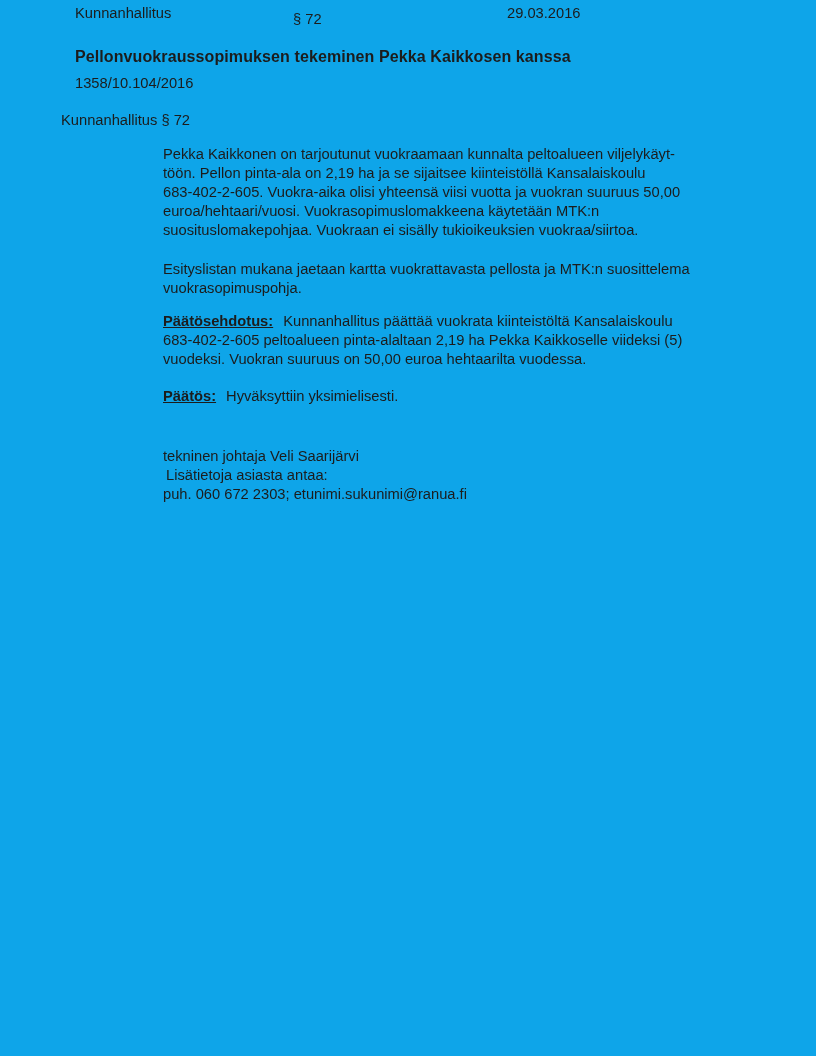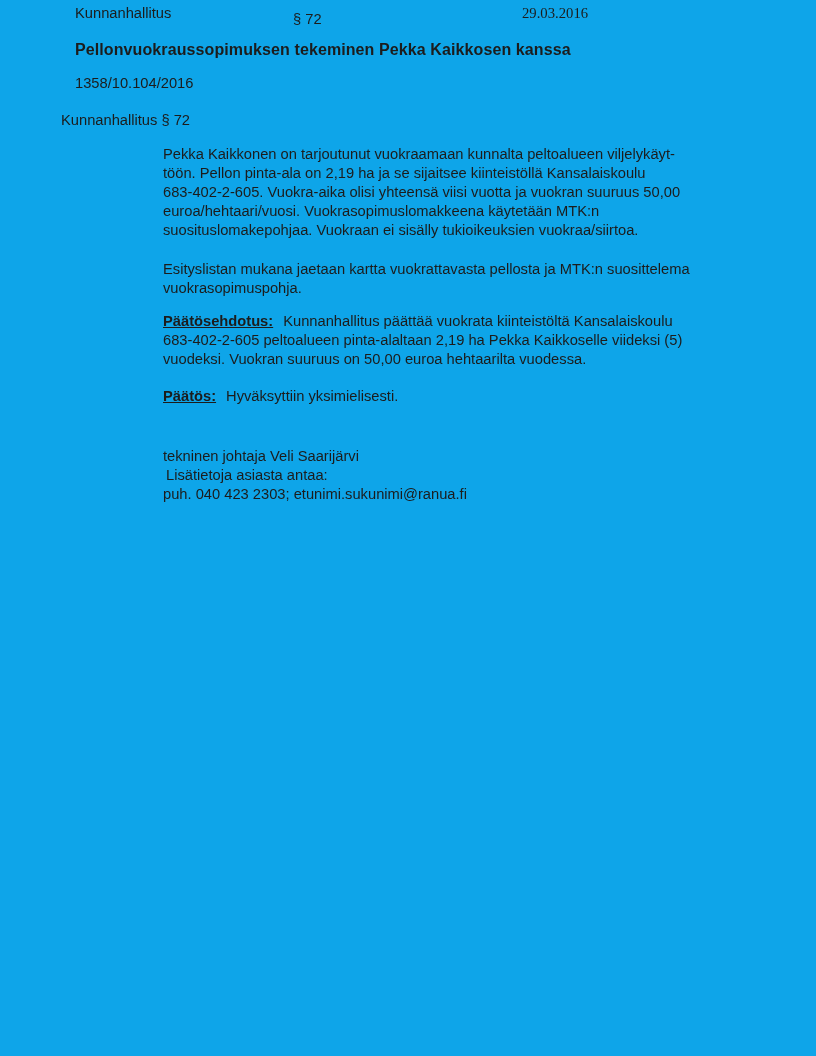--- a/index.html
+++ b/index.html
@@ -24,25 +24,25 @@
     position: absolute;
     top: 4px;
     left: 75px;
     width: 660px;
     height: 19px;
     font-size: 14.7px;
     line-height: 19px;
   }
   .doc-header .hdr-committee { position: absolute; left: 0; top: 0; white-space: pre; }
   .doc-header .hdr-section   { position: absolute; left: 218px; top: 6px; white-space: pre; }
-  .doc-header .hdr-date      { position: absolute; left: 447px; top: 0; white-space: pre; font-family: Liberation Serif, serif; }
+  .doc-header .hdr-date      { position: absolute; left: 432px; top: 0; white-space: pre; }
 
   .doc-title {
     position: absolute;
-    top: 40px;
+    top: 47px;
     left: 75px;
     width: 700px;
     font-size: 16px;
     font-weight: bold;
     line-height: 20px;
     white-space: pre;
     letter-spacing: 0.1px;
   }
   .case-number {
     position: absolute;
@@ -119,16 +119,16 @@
 
   <div class="para para-proposal body-text"><span class="inline-label">Päätösehdotus:</span><span class="label-text">Kunnanhallitus päättää vuokrata kiinteistöltä Kansalaiskoulu
 683-402-2-605 peltoalueen pinta-alaltaan 2,19 ha Pekka Kaikkoselle viideksi (5)
 vuodeksi. Vuokran suuruus on 50,00 euroa hehtaarilta vuodessa.</span></div>
 
   <div class="para para-decision body-text"><span class="inline-label">Päätös:</span><span class="label-text">Hyväksyttiin yksimielisesti.</span></div>
 
   <div class="contact-block">
     <div class="contact-line">tekninen johtaja Veli Saarijärvi</div>
     <div class="contact-line contact-intro">Lisätietoja asiasta antaa:</div>
-    <div class="contact-line">puh. 040 423 2303; etunimi.sukunimi@ranua.fi</div>
+    <div class="contact-line">puh. 060 672 2303; etunimi.sukunimi@ranua.fi</div>
   </div>
 
 </div>
 
 </body></html>

